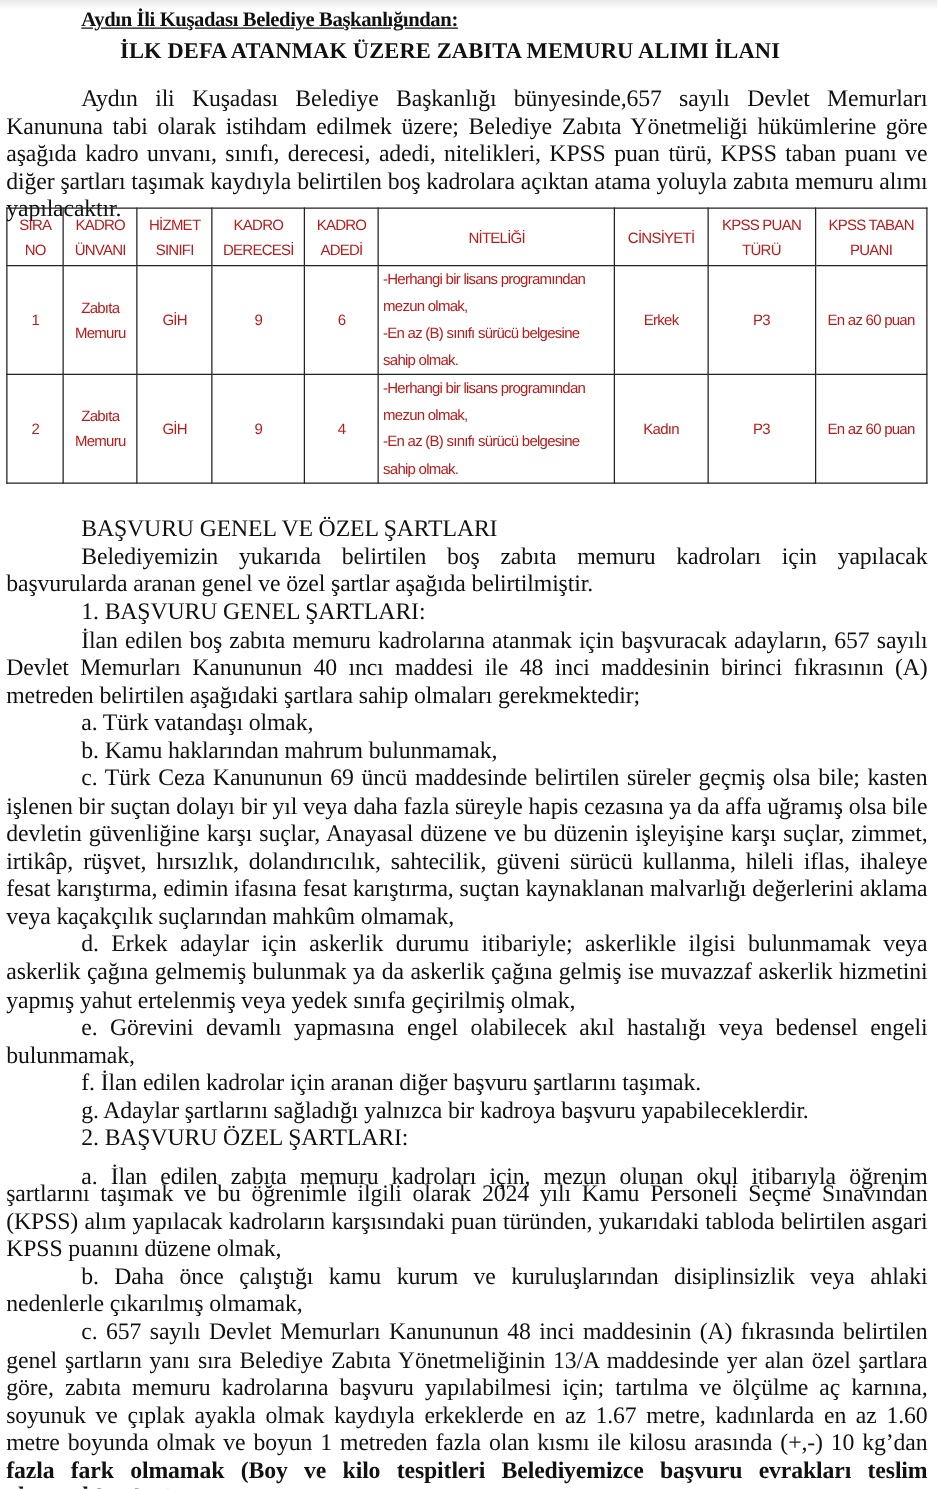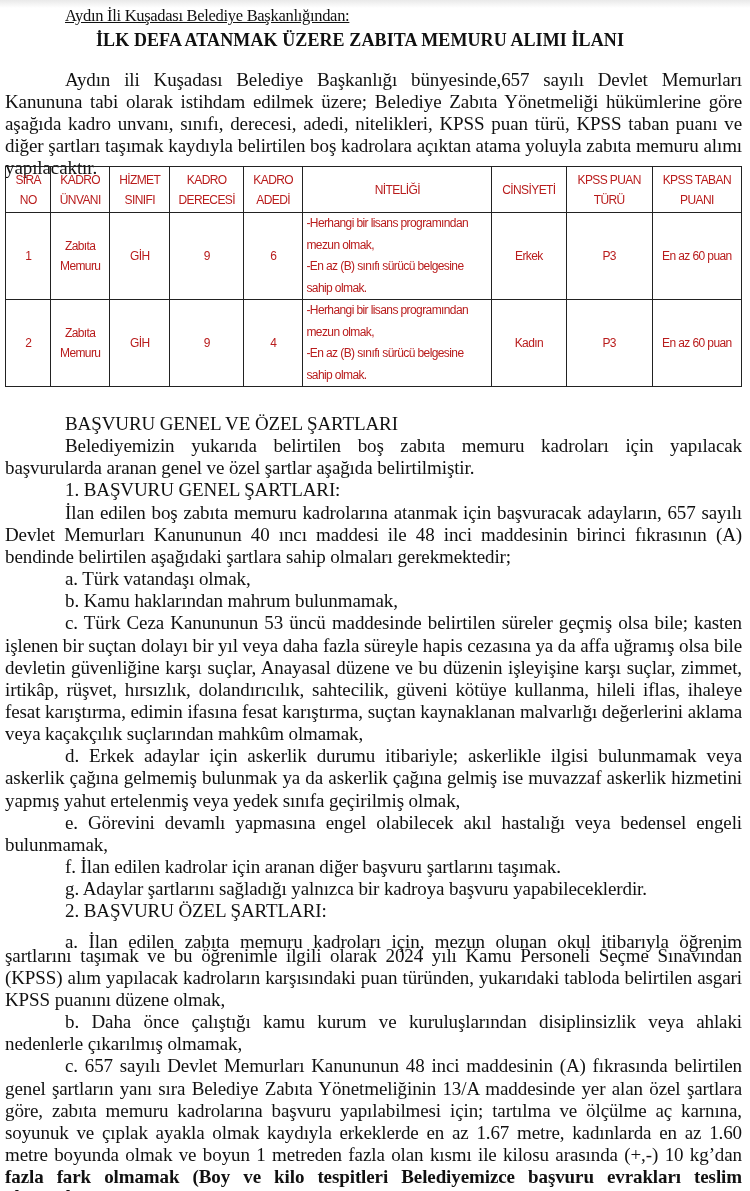--- a/index.html
+++ b/index.html
@@ -15,21 +15,21 @@
   .doc { position: absolute; left: 5px; top: 0; width: 737px; }
   .line {
     position: absolute; white-space: nowrap; font-size: 19px; line-height: 20px;
     letter-spacing: -0.1px;
     margin-top: 16px;
   }
   .just { text-align: justify; text-align-last: justify; white-space: normal; }
   .ind { left: 60px; }
   .full { left: 0; width: 737px; }
   .hdr1 {
-    position: absolute; left: 60px; top: 6px; font-weight: normal; font-size: 16.5px;
+    position: absolute; left: 60px; top: 6px; font-weight: bold; font-size: 16.5px;
     text-decoration: underline; letter-spacing: -0.3px;
   }
   .hdr2 {
     position: absolute; left: 91px; top: 30px; font-weight: bold; font-size: 18px; letter-spacing: 0.1px;
   }
   table.kadro {
     position: absolute; left: 0; top: 166px; border-collapse: collapse;
     font-family: "Liberation Sans", "DejaVu Sans", sans-serif; font-size: 12px;
     letter-spacing: -0.6px; color: #b91c1c;
   }
@@ -142,27 +142,27 @@
       </tbody>
   </table>
 
   <div id="body-text">
       <div class="line ind" style="top: 398px;">BAŞVURU GENEL VE ÖZEL ŞARTLARI</div>
       <div class="line ind just" style="width: 677px; top: 420px;">Belediyemizin yukarıda belirtilen boş zabıta memuru kadroları için yapılacak</div>
       <div class="line" style="left: 0px; top: 442px;">başvurularda aranan genel ve özel şartlar aşağıda belirtilmiştir.</div>
       <div class="line ind" style="top: 464px;">1. BAŞVURU GENEL ŞARTLARI:</div>
       <div class="line ind just" style="width: 677px; top: 487px;">İlan edilen boş zabıta memuru kadrolarına atanmak için başvuracak adayların, 657 sayılı</div>
       <div class="line just" style="left: 0px; width: 737px; top: 509px;">Devlet Memurları Kanununun 40 ıncı maddesi ile 48 inci maddesinin birinci fıkrasının (A)</div>
-      <div class="line" style="left: 0px; top: 531px;">bendinde belirtilen aşağıdaki şartlara sahip olmaları gerekmektedir;</div>
+      <div class="line" style="left: 0px; top: 531px;">metreden belirtilen aşağıdaki şartlara sahip olmaları gerekmektedir;</div>
       <div class="line ind" style="top: 553px;">a. Türk vatandaşı olmak,</div>
       <div class="line ind" style="top: 575px; text-align: right;">b. Kamu haklarından mahrum bulunmamak,</div>
-      <div class="line ind just" style="width: 677px; top: 597px;">c. Türk Ceza Kanununun 53 üncü maddesinde belirtilen süreler geçmiş olsa bile; kasten</div>
+      <div class="line ind just" style="width: 677px; top: 597px;">c. Türk Ceza Kanununun 69 üncü maddesinde belirtilen süreler geçmiş olsa bile; kasten</div>
       <div class="line just" style="left: 0px; width: 737px; top: 620px;">işlenen bir suçtan dolayı bir yıl veya daha fazla süreyle hapis cezasına ya da affa uğramış olsa bile</div>
       <div class="line just" style="left: 0px; width: 737px; top: 642px;">devletin güvenliğine karşı suçlar, Anayasal düzene ve bu düzenin işleyişine karşı suçlar, zimmet,</div>
-      <div class="line just" style="left: 0px; width: 737px; top: 664px;">irtikâp, rüşvet, hırsızlık, dolandırıcılık, sahtecilik, güveni kötüye kullanma, hileli iflas, ihaleye</div>
+      <div class="line just" style="left: 0px; width: 737px; top: 664px;">irtikâp, rüşvet, hırsızlık, dolandırıcılık, sahtecilik, güveni sürücü kullanma, hileli iflas, ihaleye</div>
       <div class="line just" style="left: 0px; width: 737px; top: 686px;">fesat karıştırma, edimin ifasına fesat karıştırma, suçtan kaynaklanan malvarlığı değerlerini aklama</div>
       <div class="line" style="left: 0px; top: 708px;">veya kaçakçılık suçlarından mahkûm olmamak,</div>
       <div class="line ind just" style="width: 677px; top: 730px;">d. Erkek adaylar için askerlik durumu itibariyle; askerlikle ilgisi bulunmamak veya</div>
       <div class="line just" style="left: 0px; width: 737px; top: 752px;">askerlik çağına gelmemiş bulunmak ya da askerlik çağına gelmiş ise muvazzaf askerlik hizmetini</div>
       <div class="line" style="left: 0px; top: 775px;">yapmış yahut ertelenmiş veya yedek sınıfa geçirilmiş olmak,</div>
       <div class="line ind just" style="width: 677px; top: 797px;">e. Görevini devamlı yapmasına engel olabilecek akıl hastalığı veya bedensel engeli</div>
       <div class="line" style="left: 0px; top: 819px;">bulunmamak,</div>
       <div class="line ind" style="top: 841px;">f.  İlan edilen kadrolar için aranan diğer başvuru şartlarını taşımak.</div>
       <div class="line ind" style="top: 863px;">g. Adaylar şartlarını sağladığı yalnızca bir kadroya başvuru yapabileceklerdir.</div>
       <div class="line ind" style="top: 885px;">2. BAŞVURU ÖZEL ŞARTLARI:</div>

